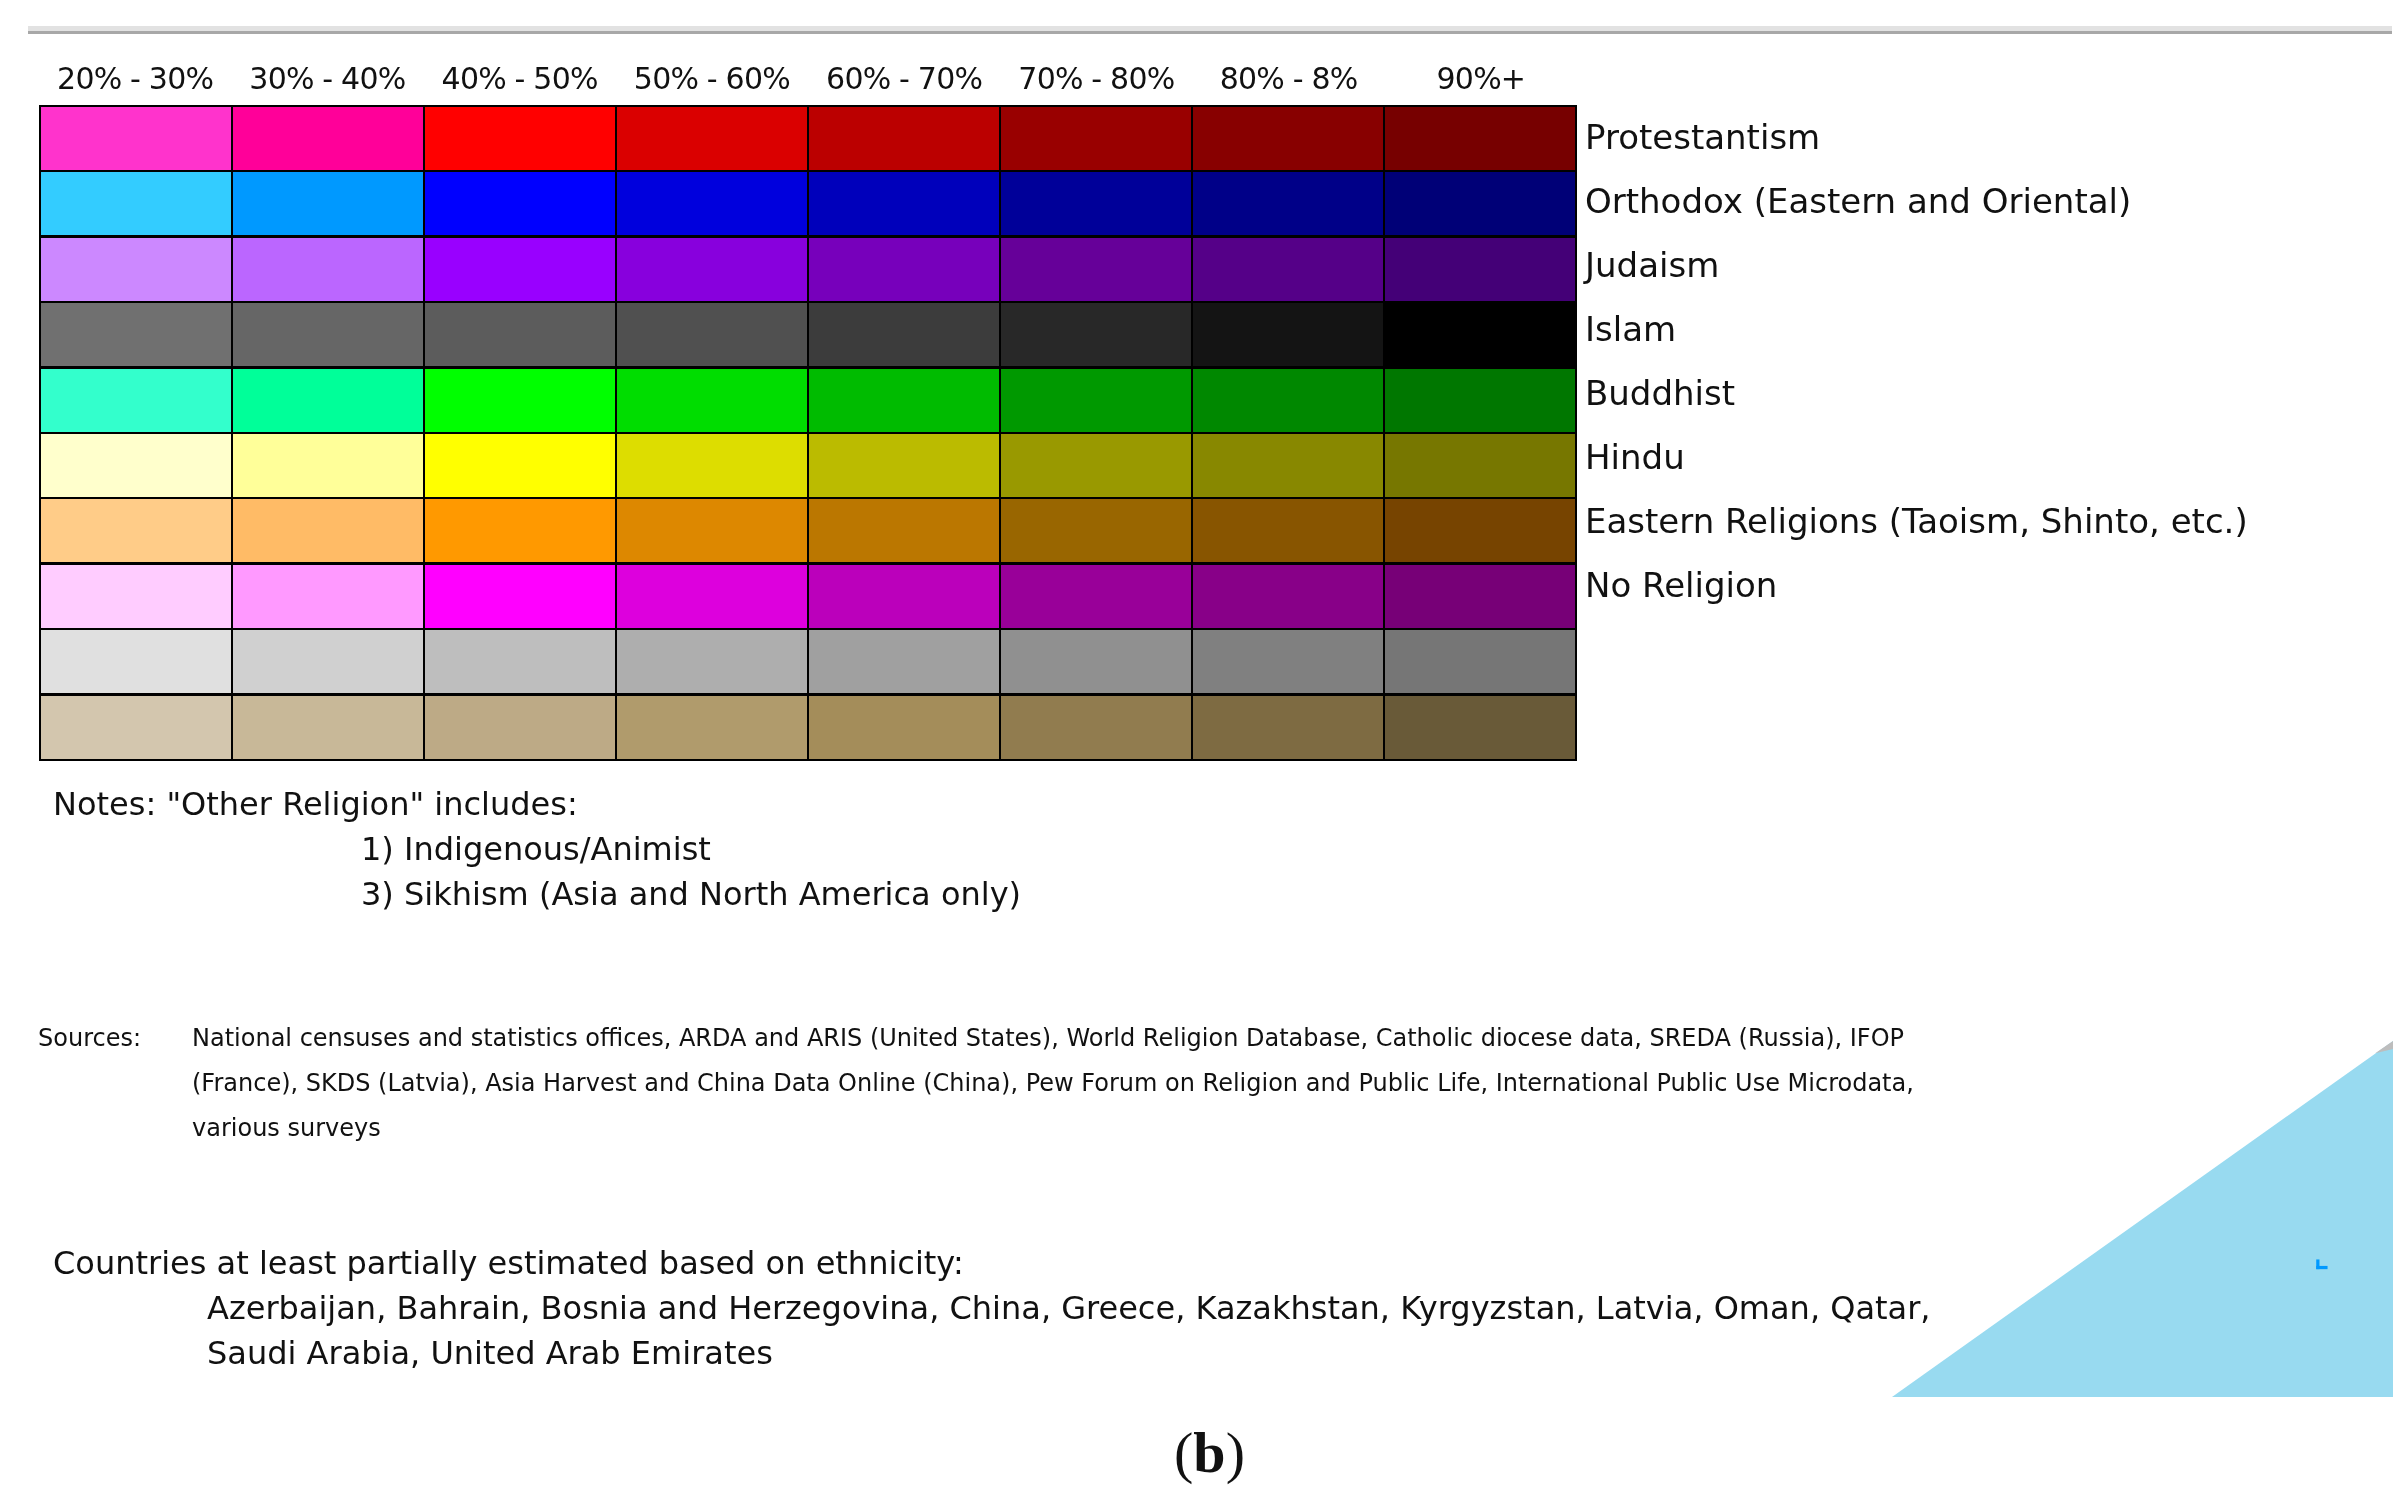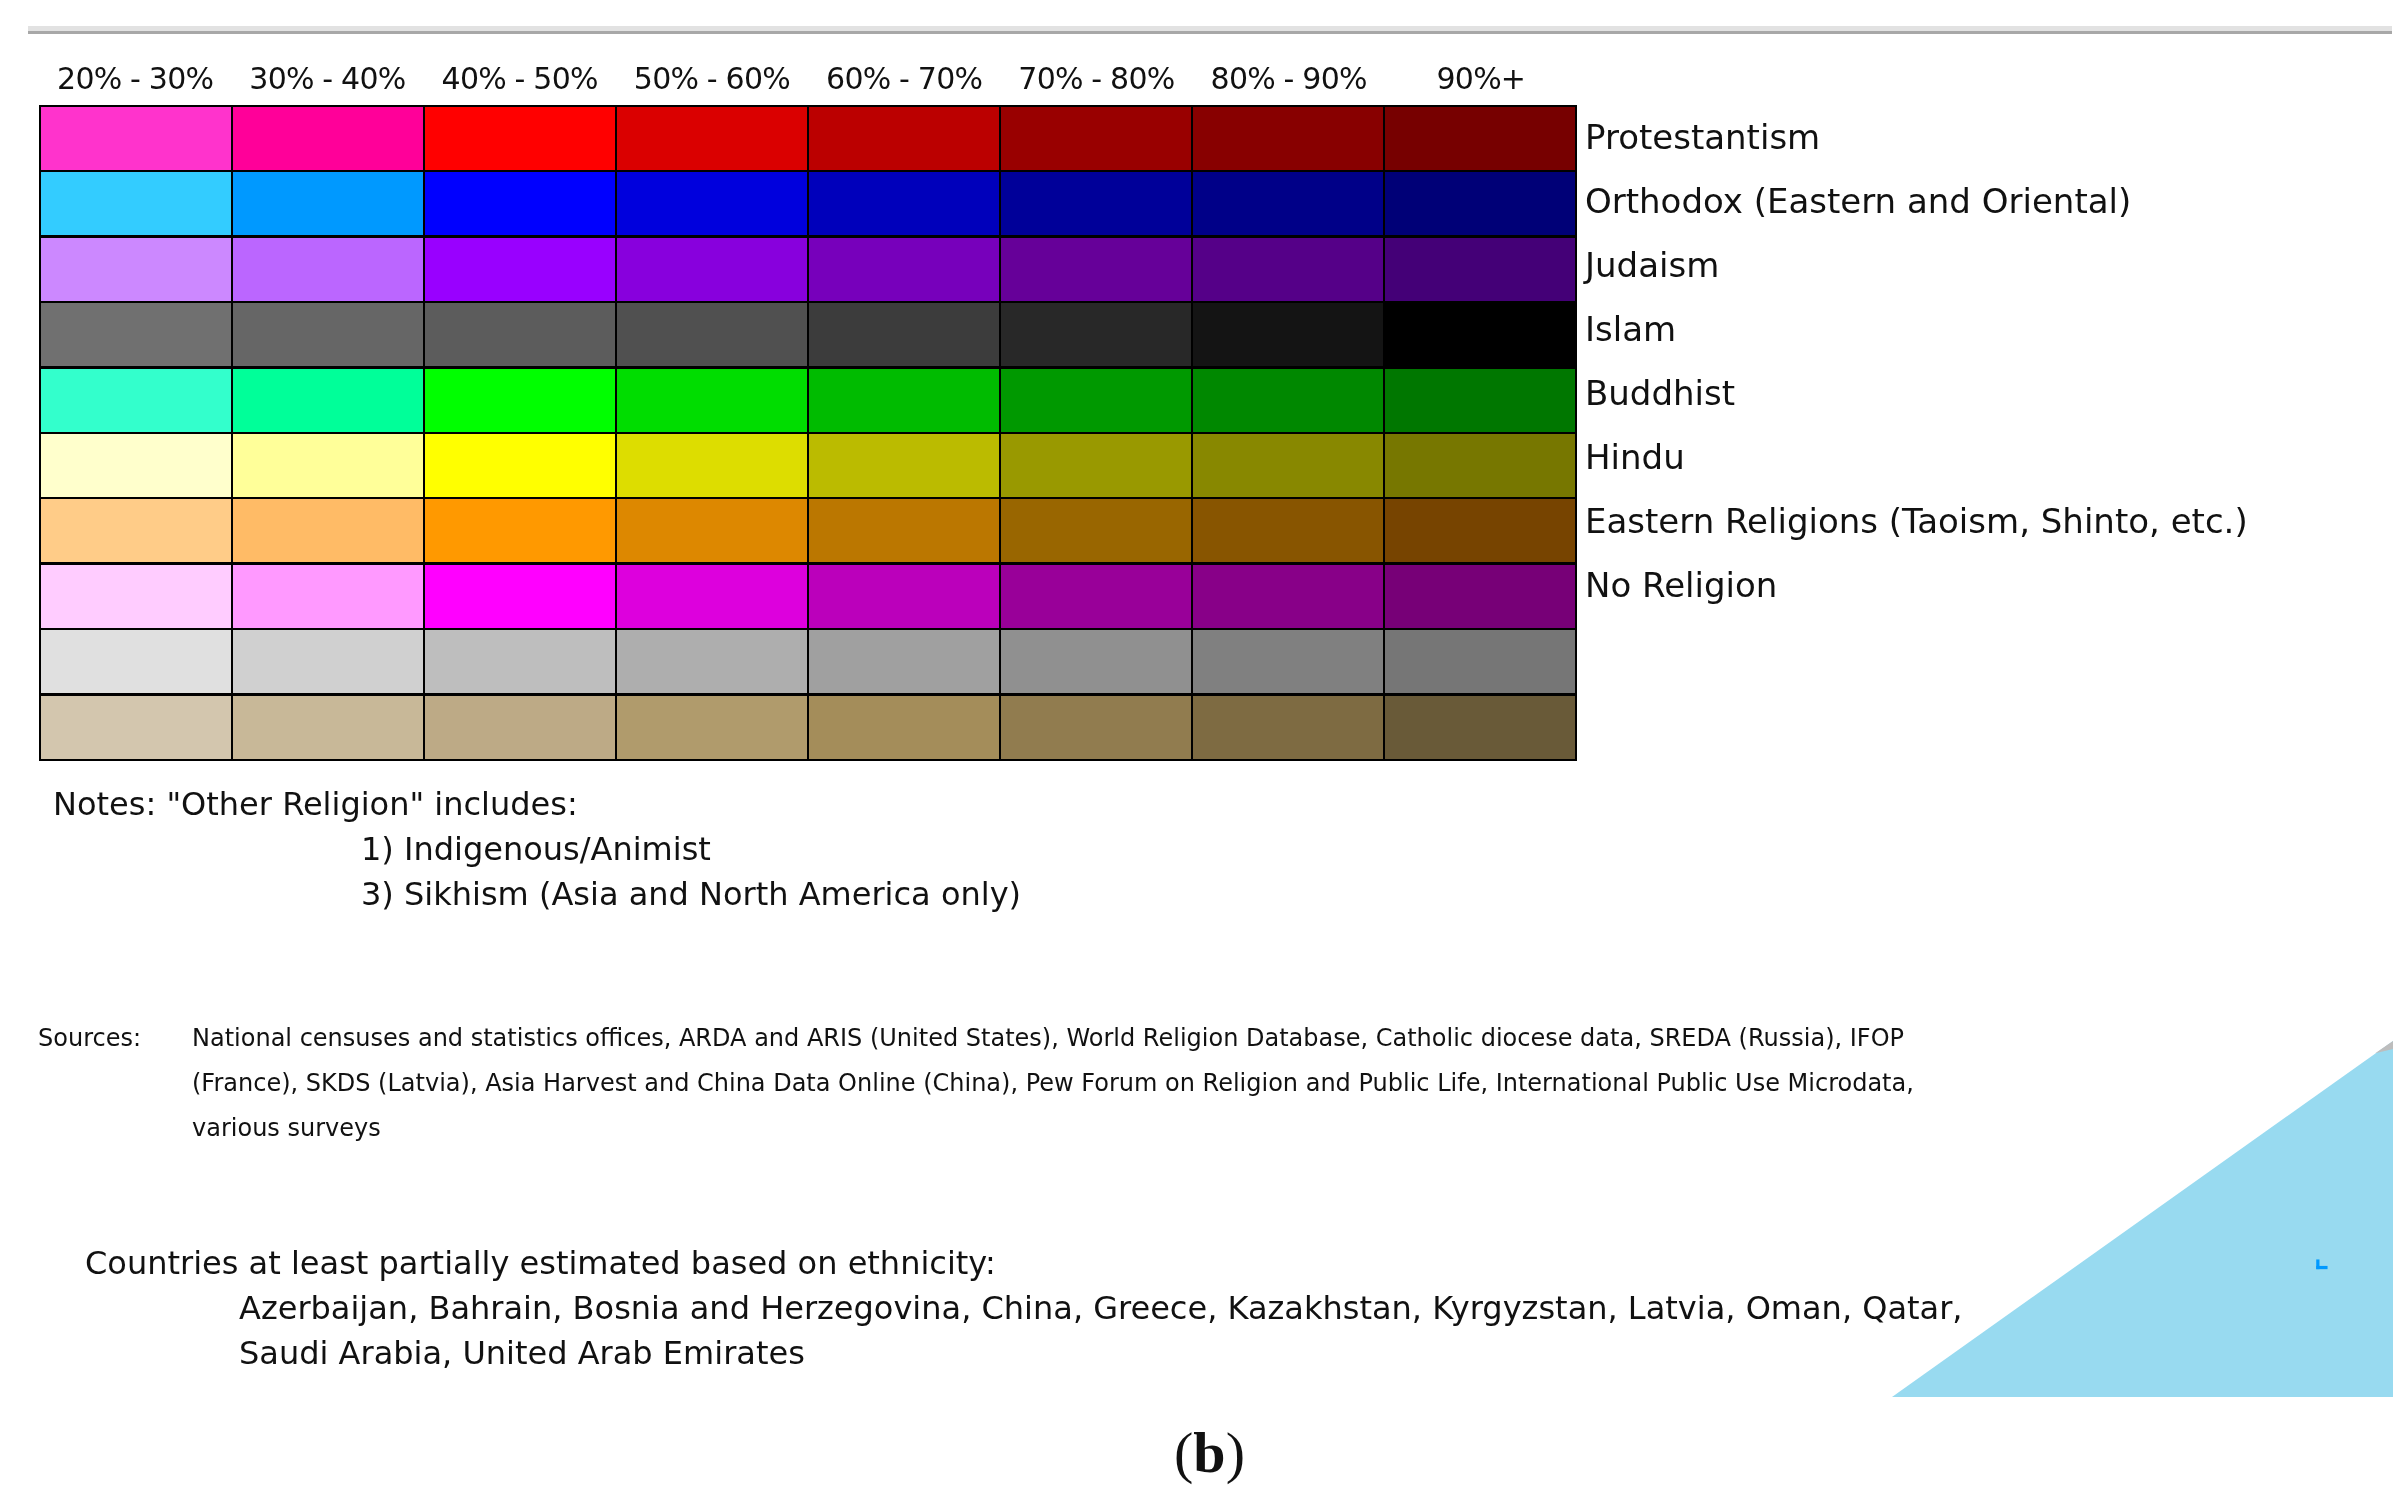--- a/index.html
+++ b/index.html
@@ -14,40 +14,40 @@
           grid-template-rows:repeat(10,63px); background:#000; gap:2.4px; padding:0; }
   .cell { width:100%; height:100%; }
   .labels { position:absolute; left:1585px; top:105px; }
   .labels div { height:64px; line-height:64px; font-size:34px; white-space:nowrap; }
   .notes { position:absolute; left:53px; top:782px; font-size:32px; line-height:45px; white-space:nowrap; }
   .notes .indent-list { padding-left:308px; }
   .sources { position:absolute; left:38px; top:1016px; font-size:24px; line-height:45px; }
   .sources .row { display:flex; }
   .sources .lbl { width:154px; flex:none; white-space:nowrap; }
   .sources .txt { width:1778px; }
-  .countries { position:absolute; left:53px; top:1241px; font-size:32px; line-height:45px;margin-left:32px; }
+  .countries { position:absolute; left:53px; top:1241px; font-size:32px; line-height:45px; }
   .countries .txt { padding-left:154px; width:1778px; }
   .caption { position:absolute; left:0; width:2419px; top:1419px; text-align:center;
              font-family:"Liberation Serif","DejaVu Serif",serif; font-size:58px; }
   .caption b { font-weight:bold; }
   .tri { position:absolute; left:1892px; top:1041px; width:501px; height:356px; }
 </style>
 </head>
 <body>
 
 <div class="topbar"></div>
 
 <div class="headers">
   <span>20% - 30%</span>
   <span>30% - 40%</span>
   <span>40% - 50%</span>
   <span>50% - 60%</span>
   <span>60% - 70%</span>
   <span>70% - 80%</span>
-  <span>80% - 90%</span>
+  <span>80% - 8%</span>
   <span>90%+</span>
 </div>
 
 <div class="grid" id="swatch-grid">
     <div class="cell" title="Catholicism (Roman and Eastern) 20% - 30%" style="background: rgb(255, 51, 204);"></div>
     <div class="cell" title="Catholicism (Roman and Eastern) 30% - 40%" style="background: rgb(255, 0, 153);"></div>
     <div class="cell" title="Catholicism (Roman and Eastern) 40% - 50%" style="background: rgb(255, 0, 0);"></div>
     <div class="cell" title="Catholicism (Roman and Eastern) 50% - 60%" style="background: rgb(218, 0, 0);"></div>
     <div class="cell" title="Catholicism (Roman and Eastern) 60% - 70%" style="background: rgb(187, 0, 0);"></div>
     <div class="cell" title="Catholicism (Roman and Eastern) 70% - 80%" style="background: rgb(153, 0, 0);"></div>

